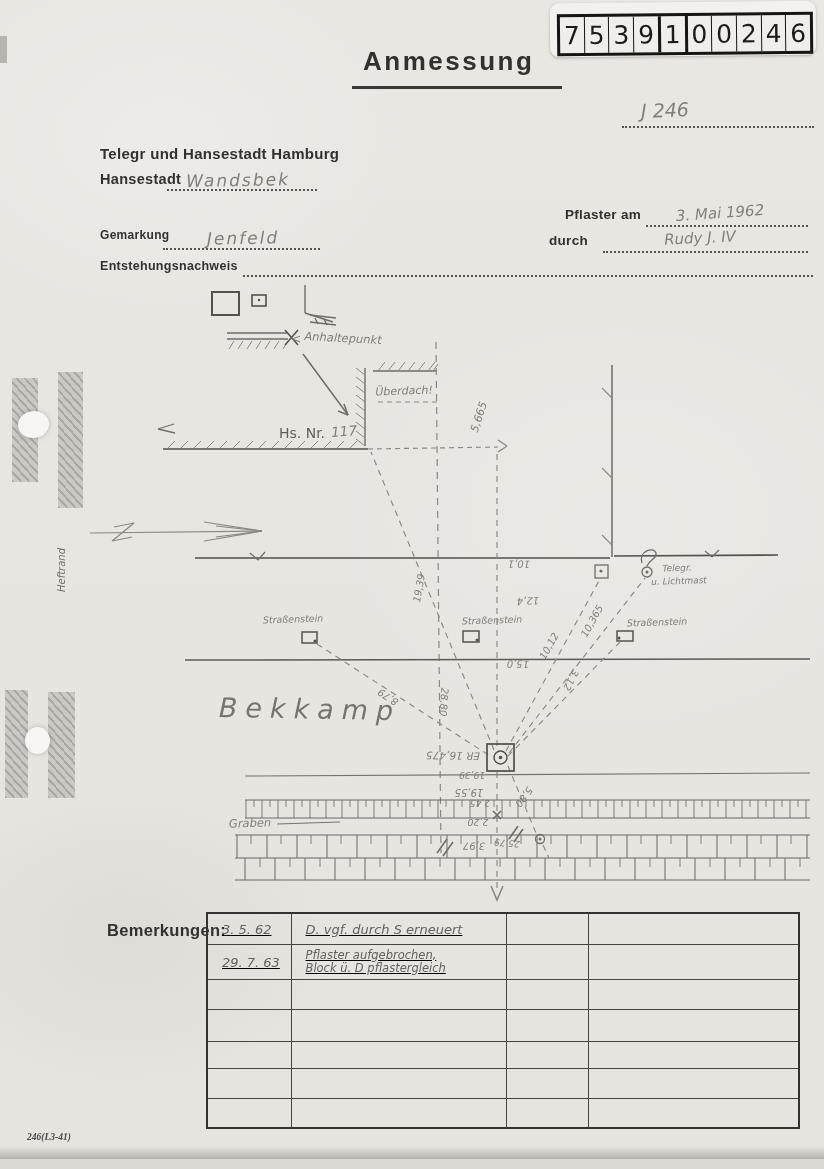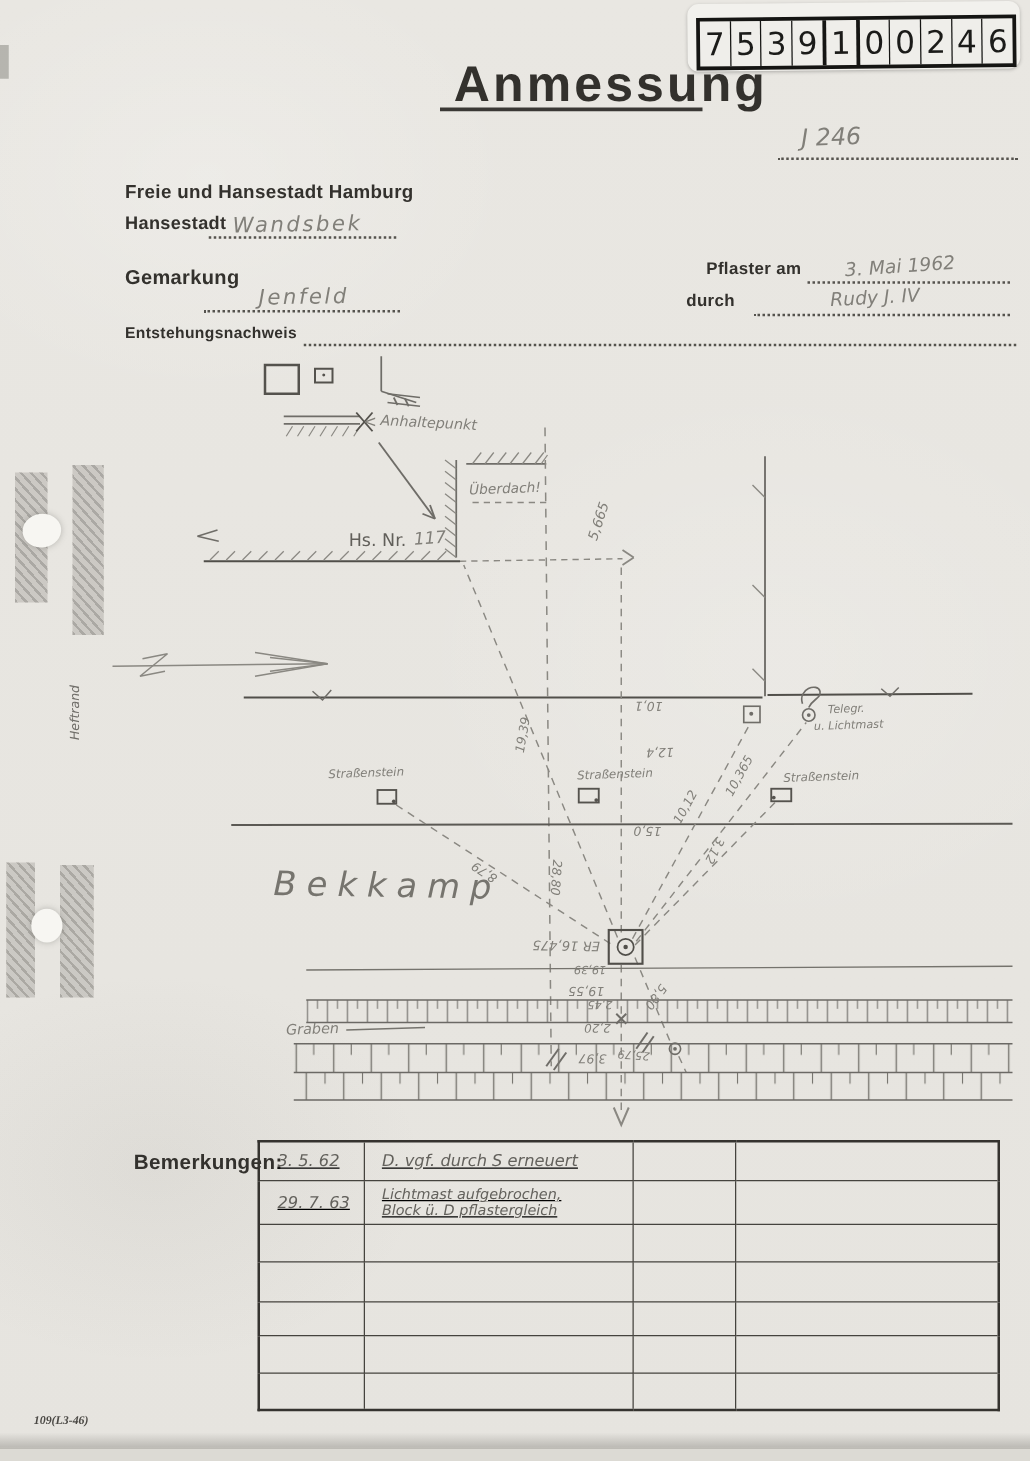--- a/index.html
+++ b/index.html
@@ -268,39 +268,39 @@
       <div class="cell gsep">9</div>
       <div class="cell gsep">1</div>
       <div class="cell">0</div>
       <div class="cell">0</div>
       <div class="cell">2</div>
       <div class="cell">4</div>
       <div class="cell">6</div>
     </div>
   </div>
 
-  <div class="fl" style="left:363px;top:46px;font-size:40px;letter-spacing:2.5px;">Anmessung</div>
+  <div class="fl" style="left:363px;top:46px;font-size:26px;letter-spacing:2.5px;">Anmessung</div>
   <div class="abs" style="left:352px;top:86px;width:210px;height:3px;background:#3a3835;"></div>
 
   <span class="pm" style="left:665px;top:110px;font-size:19px;transform:translate(-50%,-50%) rotate(-2deg);">J 246</span>
   <div class="dot" style="left:622px;top:112px;width:192px;"></div>
 
-  <div class="fl" style="left:100px;top:145px;font-size:15px;">Freie und Hansestadt Hamburg</div>
+  <div class="fl" style="left:100px;top:145px;font-size:15px;">Telegr und Hansestadt Hamburg</div>
   <div class="fl" style="left:100px;top:171px;font-size:14.5px;">Hansestadt</div>
   <span class="pm" style="left:238px;top:180px;font-size:17px;letter-spacing:2px;transform:translate(-50%,-50%) rotate(-1deg);">Wandsbek</span>
   <div class="dot" style="left:167px;top:175px;width:150px;"></div>
 
   <div class="fl" style="left:565px;top:207px;font-size:13.5px;">Pflaster am</div>
   <span class="pm" style="left:720px;top:213px;font-size:15px;transform:translate(-50%,-50%) rotate(-4deg);">3. Mai 1962</span>
   <div class="dot" style="left:646px;top:211px;width:162px;"></div>
   <div class="fl" style="left:549px;top:233px;font-size:13.5px;">durch</div>
   <span class="pm" style="left:700px;top:238px;font-size:15px;transform:translate(-50%,-50%) rotate(-3deg);">Rudy J. IV</span>
   <div class="dot" style="left:603px;top:237px;width:205px;"></div>
 
-  <div class="fl" style="left:100px;top:214px;font-size:16px;text-align:right;">Gemarkung</div>
+  <div class="fl" style="left:100px;top:228px;font-size:12px;text-align:right;">Gemarkung</div>
   <span class="pm" style="left:243px;top:238px;font-size:17px;letter-spacing:2px;transform:translate(-50%,-50%) rotate(-1deg);">Jenfeld</span>
   <div class="dot" style="left:163px;top:234px;width:157px;"></div>
 
   <div class="fl" style="left:100px;top:259px;font-size:12.5px;">Entstehungsnachweis</div>
   <div class="dot" style="left:243px;top:261px;width:570px;"></div>
 
   <span class="pm" style="left:296px;top:338px;font-size:13px;transform:translate(-50%,-50%);">&lt;</span>
   <span class="pm" style="left:343px;top:338px;font-size:11.5px;transform:translate(-50%,-50%) rotate(3deg);">Anhaltepunkt</span>
   <span class="pm" style="left:404px;top:391px;font-size:11px;transform:translate(-50%,-50%) rotate(-2deg);">Überdach!</span>
   <span class="pm pm-dark" style="left:302px;top:433px;font-size:14px;font-style:normal;transform:translate(-50%,-50%);">Hs. Nr.</span>
@@ -347,21 +347,21 @@
     <tbody>
         <tr style="height:31px">
       <td><span class="hw">3. 5. 62</span></td>
       <td><span class="hw">D. vgf. durch S erneuert</span></td>
       <td></td>
           <td></td>
     </tr>
     <tr style="height:35px">
       <td><span class="hw">29. 7. 63</span></td>
       <td>
-        <div class="hw hw2">Lichtmast aufgebrochen,</div>
+        <div class="hw hw2">Pflaster aufgebrochen,</div>
         <div class="hw hw2">Block ü. D pflastergleich</div>
       </td>
       <td></td>
           <td></td>
     </tr>
     <tr style="height:30px">
           <td></td>
           <td></td>
           <td></td>
           <td></td>
@@ -386,14 +386,14 @@
         </tr>
     <tr style="height:30px">
           <td></td>
           <td></td>
           <td></td>
           <td></td>
         </tr>
   </tbody>
     </table>
 
-  <div class="abs" style="left:27px;top:1132px;font-size:9.5px;font-style:italic;font-weight:700;color:#4b4945;font-family:'Liberation Serif',serif;">109(L3-46)</div>
+  <div class="abs" style="left:27px;top:1132px;font-size:9.5px;font-style:italic;font-weight:700;color:#4b4945;font-family:'Liberation Serif',serif;">246(L3-41)</div>
 </div>
 
 </body></html>

